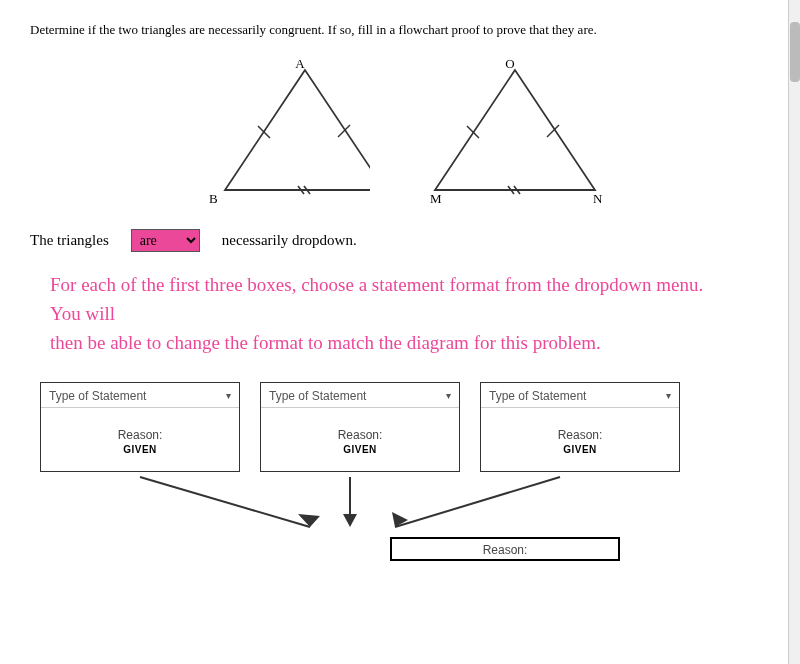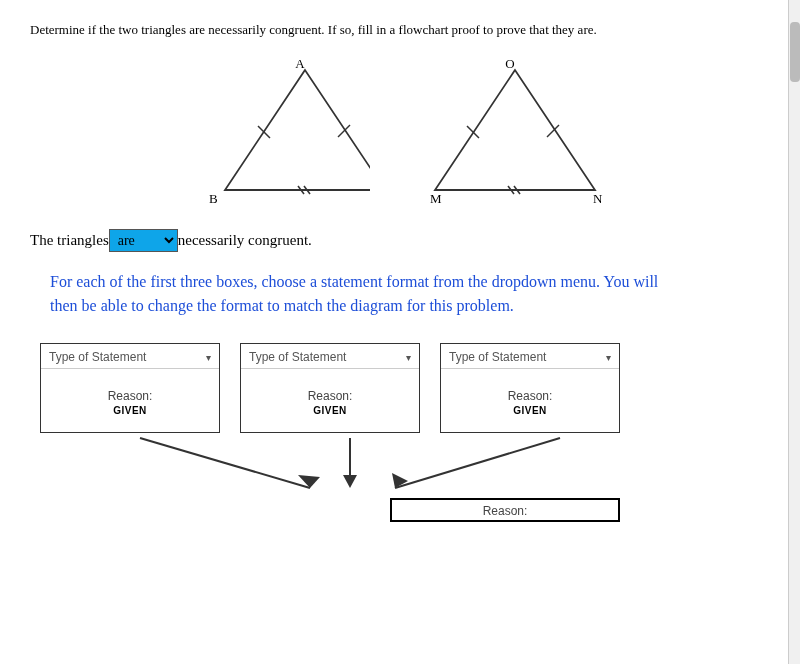--- a/index.html
+++ b/index.html
@@ -30,55 +30,55 @@
 
     svg.triangle-svg {
       display: block;
     }
 
     .congruent-line {
       font-size: 15px;
       margin-bottom: 18px;
       display: flex;
       align-items: center;
-      gap: 0;
+      gap: 22px;
     }
 
     select.inline-select {
       font-family: Georgia, serif;
       font-size: 14px;
       border: 1px solid #555;
       padding: 2px 4px;
-      background: #0ea5e9;
+      background: #ec4899;
       cursor: pointer;
     }
 
     .instructions {
-      font-size: 16px;
+      font-size: 19px;
       line-height: 1.55;
       margin-left: 20px;
       margin-bottom: 24px;
       max-width: 680px;
-      color: #1d4ed8;
+      color: #ec4899;
     }
 
     .proof-section {
       margin-left: 10px;
     }
 
     .boxes-row {
       display: flex;
       gap: 20px;
       margin-bottom: 0;
       align-items: stretch;
     }
 
     .proof-box {
       border: 1.5px solid #333;
-      width: 180px;
+      width: 200px;
       min-height: 90px;
       display: flex;
       flex-direction: column;
       padding: 0;
     }
 
     .proof-box .type-row {
       display: flex;
       align-items: center;
       justify-content: space-between;
@@ -263,21 +263,21 @@
     <line x1="84" y1="126" x2="90" y2="134" class="tick-mark"></line>
   </svg>
 </div>
 
 <div class="congruent-line">
   <span>The triangles</span>
   <select class="inline-select">
     <option value="are">are</option>
     <option value="are not">are not</option>
   </select>
-  <span>necessarily congruent.</span>
+  <span>necessarily dropdown.</span>
 </div>
 
 <div class="instructions">
   <span>For each of the first three boxes, choose a statement format from the dropdown menu. You will</span><br>
   <span>then be able to change the format to match the diagram for this problem.</span>
 </div>
 
 <div class="proof-section">
 
   <div class="boxes-row">

